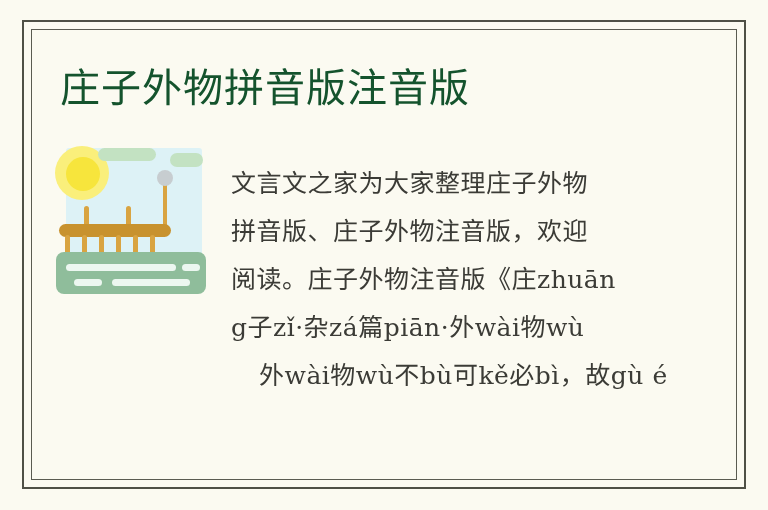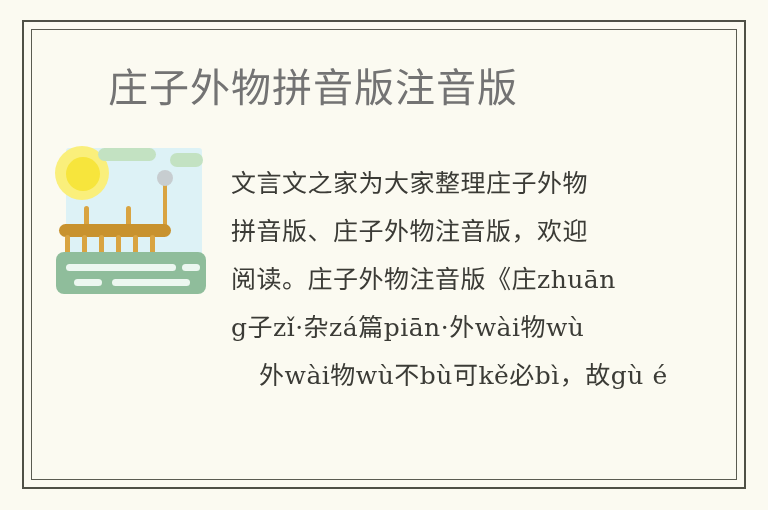--- a/index.html
+++ b/index.html
@@ -39,24 +39,23 @@
   }
 
   
   #title {
     position: absolute;
     left: 60px;
     top: 61px;
     font-size: 40px;
     line-height: 54px;
     letter-spacing: 1px;
-    color: #737373;
+    color: #14532d;
     font-family: "Liberation Sans", "DejaVu Sans", sans-serif;
     white-space: nowrap;
-    margin-left: 48px;
   }
 
   
   #thumb {
     position: absolute;
     left: 52px;
     top: 140px;
     width: 158px;
     height: 156px;
   }

